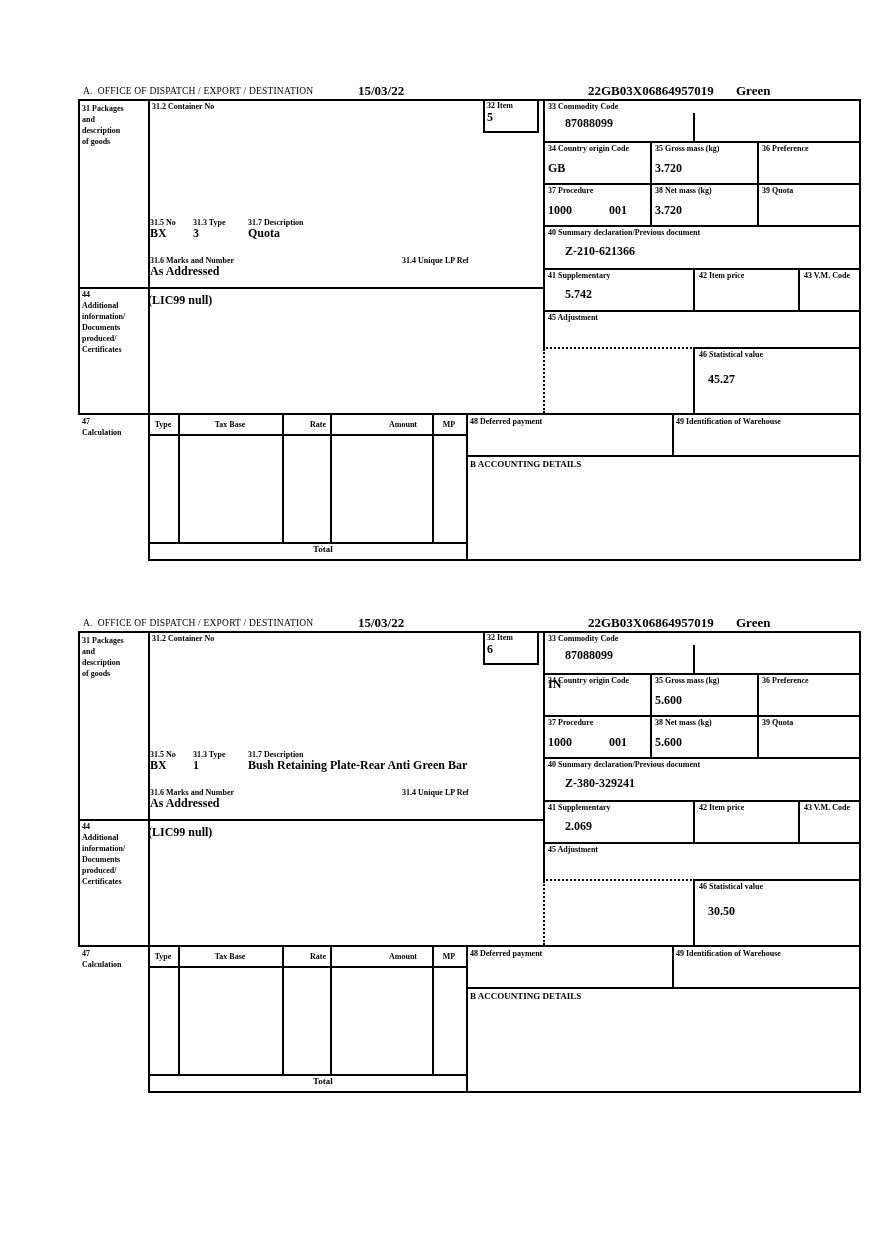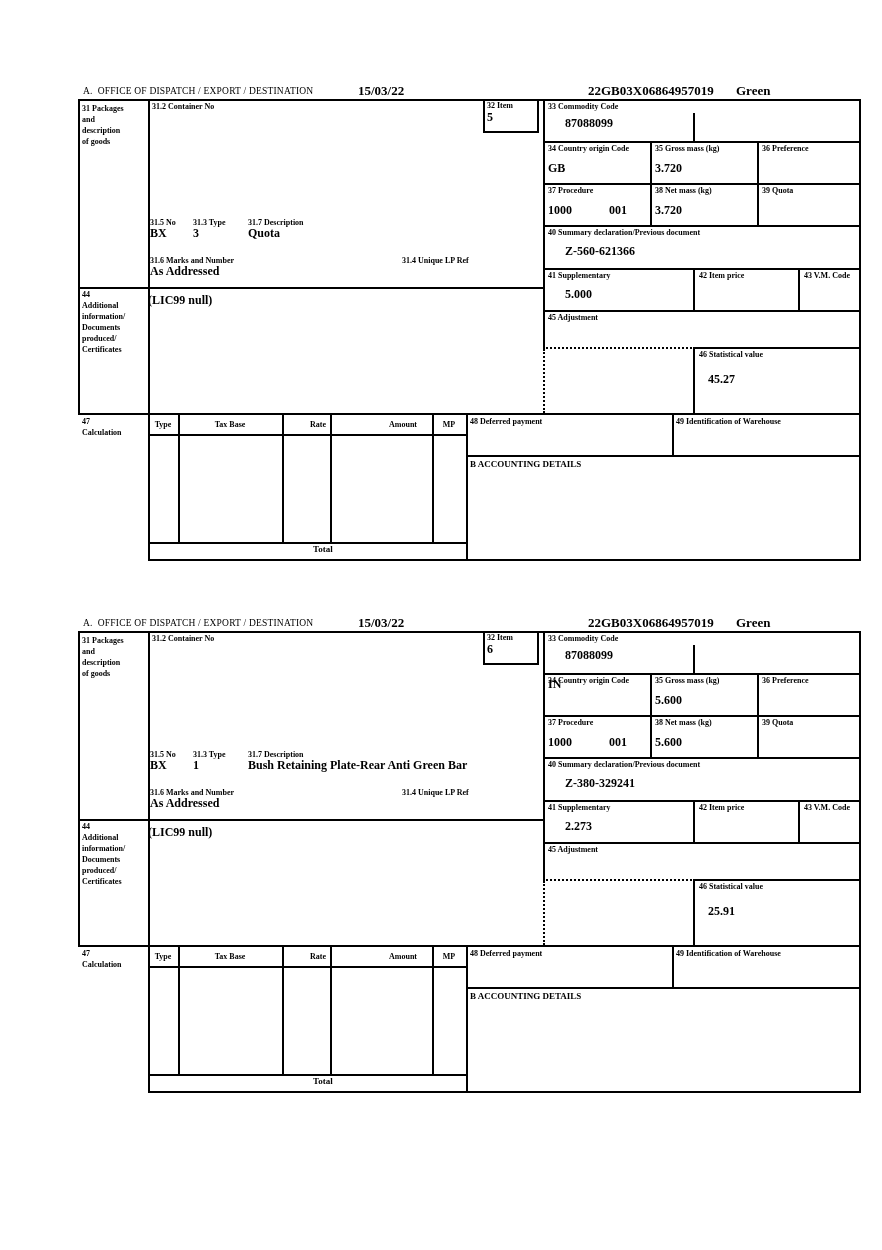--- a/index.html
+++ b/index.html
@@ -105,25 +105,25 @@
     <div class="lab" style="left:684px;top:57px">36 Preference</div>
     <div class="val" style="left:470px;top:74px">GB</div>
     <div class="val" style="left:577px;top:74px">3.720</div>
     <div class="lab" style="left:470px;top:99px">37 Procedure</div>
     <div class="lab" style="left:577px;top:99px">38 Net mass (kg)</div>
     <div class="lab" style="left:684px;top:99px">39 Quota</div>
     <div class="val" style="left:470px;top:116px">1000</div>
     <div class="val" style="left:531px;top:116px">001</div>
     <div class="val" style="left:577px;top:116px">3.720</div>
     <div class="lab" style="left:470px;top:141px">40 Summary declaration/Previous document</div>
-    <div class="val" style="left:487px;top:157px">Z-560-621366</div>
+    <div class="val" style="left:487px;top:157px">Z-210-621366</div>
     <div class="lab" style="left:470px;top:184px">41 Supplementary</div>
     <div class="lab" style="left:621px;top:184px">42 Item price</div>
     <div class="lab" style="left:726px;top:184px">43 V.M. Code</div>
-    <div class="val" style="left:487px;top:200px">5.000</div>
+    <div class="val" style="left:487px;top:200px">5.742</div>
     <div class="lab" style="left:470px;top:226px">45 Adjustment</div>
     <div class="lab" style="left:621px;top:263px">46 Statistical value</div>
     <div class="val" style="left:630px;top:285px">45.27</div>
 
     <div class="th" style="left:70px;width:30px;text-align:center">Type</div>
     <div class="th" style="left:100px;width:104px;text-align:center">Tax Base</div>
     <div class="th" style="left:204px;width:44px;text-align:right">Rate</div>
     <div class="th" style="left:252px;width:87px;text-align:right">Amount</div>
     <div class="th" style="left:354px;width:34px;text-align:center">MP</div>
     <div class="lab" style="left:392px;top:330px">48 Deferred payment</div>
@@ -215,24 +215,24 @@
     <div class="lab" style="left:577px;top:99px">38 Net mass (kg)</div>
     <div class="lab" style="left:684px;top:99px">39 Quota</div>
     <div class="val" style="left:470px;top:116px">1000</div>
     <div class="val" style="left:531px;top:116px">001</div>
     <div class="val" style="left:577px;top:116px">5.600</div>
     <div class="lab" style="left:470px;top:141px">40 Summary declaration/Previous document</div>
     <div class="val" style="left:487px;top:157px">Z-380-329241</div>
     <div class="lab" style="left:470px;top:184px">41 Supplementary</div>
     <div class="lab" style="left:621px;top:184px">42 Item price</div>
     <div class="lab" style="left:726px;top:184px">43 V.M. Code</div>
-    <div class="val" style="left:487px;top:200px">2.273</div>
+    <div class="val" style="left:487px;top:200px">2.069</div>
     <div class="lab" style="left:470px;top:226px">45 Adjustment</div>
     <div class="lab" style="left:621px;top:263px">46 Statistical value</div>
-    <div class="val" style="left:630px;top:285px">25.91</div>
+    <div class="val" style="left:630px;top:285px">30.50</div>
 
     <div class="th" style="left:70px;width:30px;text-align:center">Type</div>
     <div class="th" style="left:100px;width:104px;text-align:center">Tax Base</div>
     <div class="th" style="left:204px;width:44px;text-align:right">Rate</div>
     <div class="th" style="left:252px;width:87px;text-align:right">Amount</div>
     <div class="th" style="left:354px;width:34px;text-align:center">MP</div>
     <div class="lab" style="left:392px;top:330px">48 Deferred payment</div>
     <div class="lab" style="left:598px;top:330px">49 Identification of Warehouse</div>
     <div class="mid" style="left:392px;top:372px">B ACCOUNTING DETAILS</div>
     <div class="mid" style="left:235px;top:457px">Total</div>

